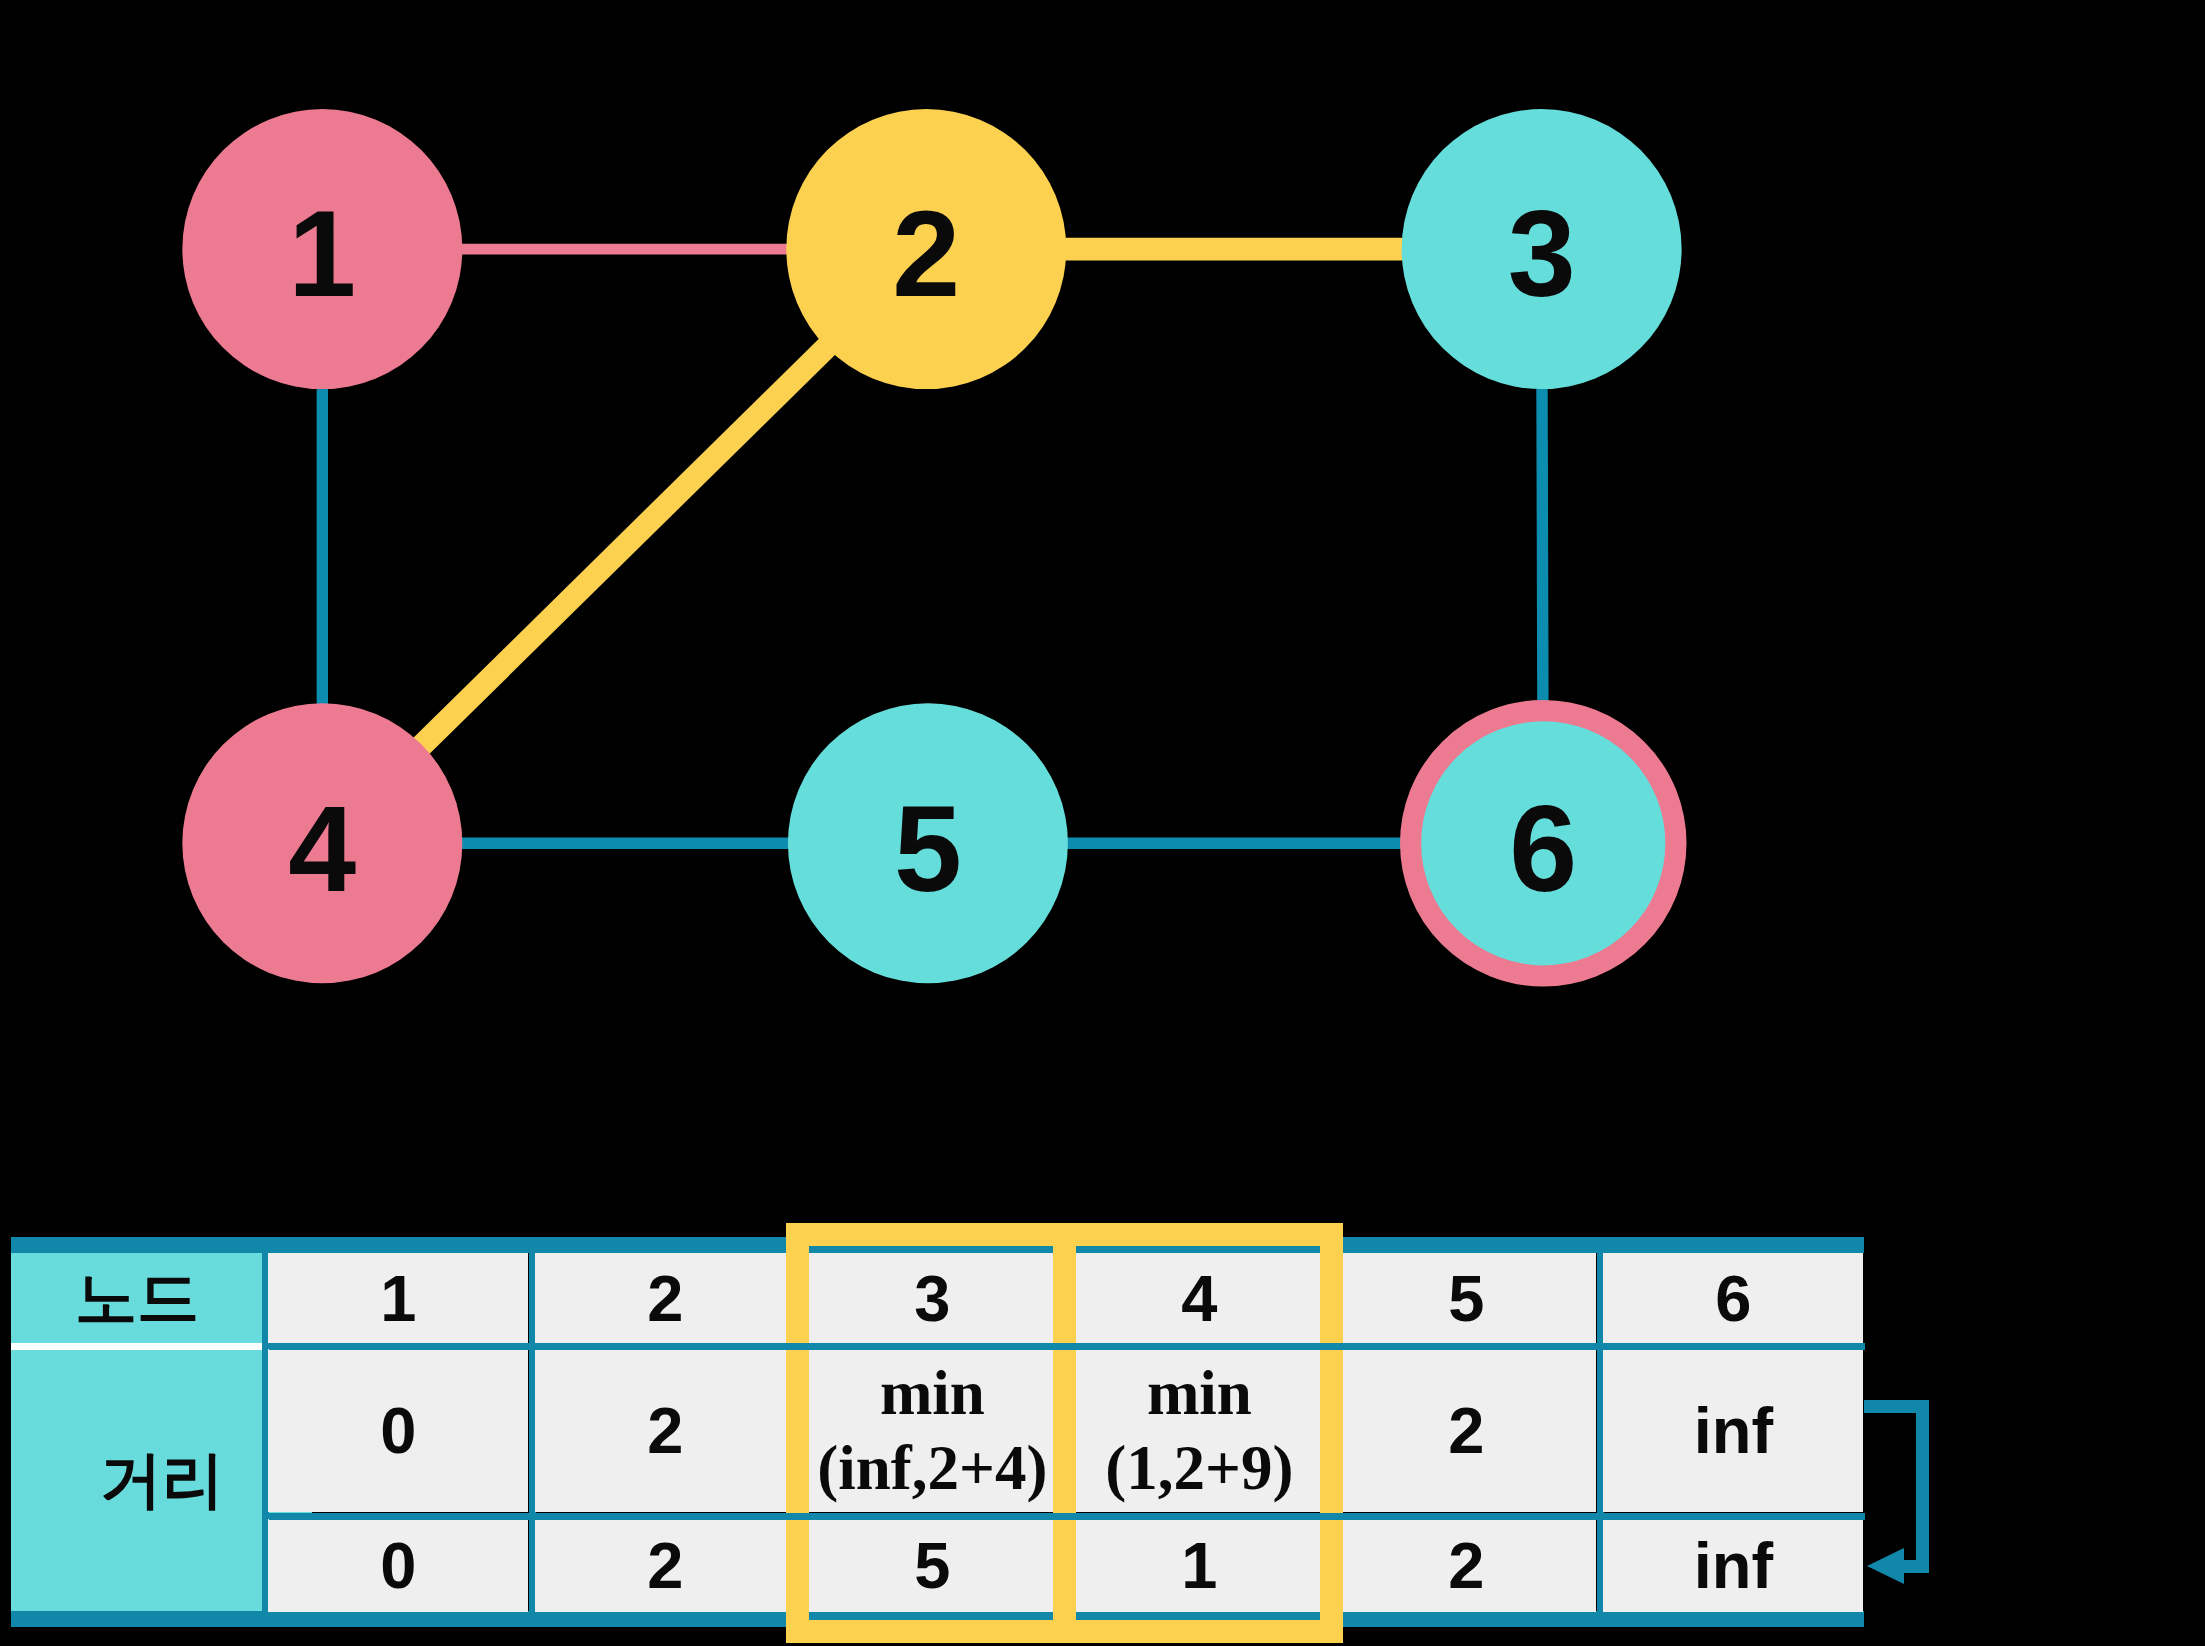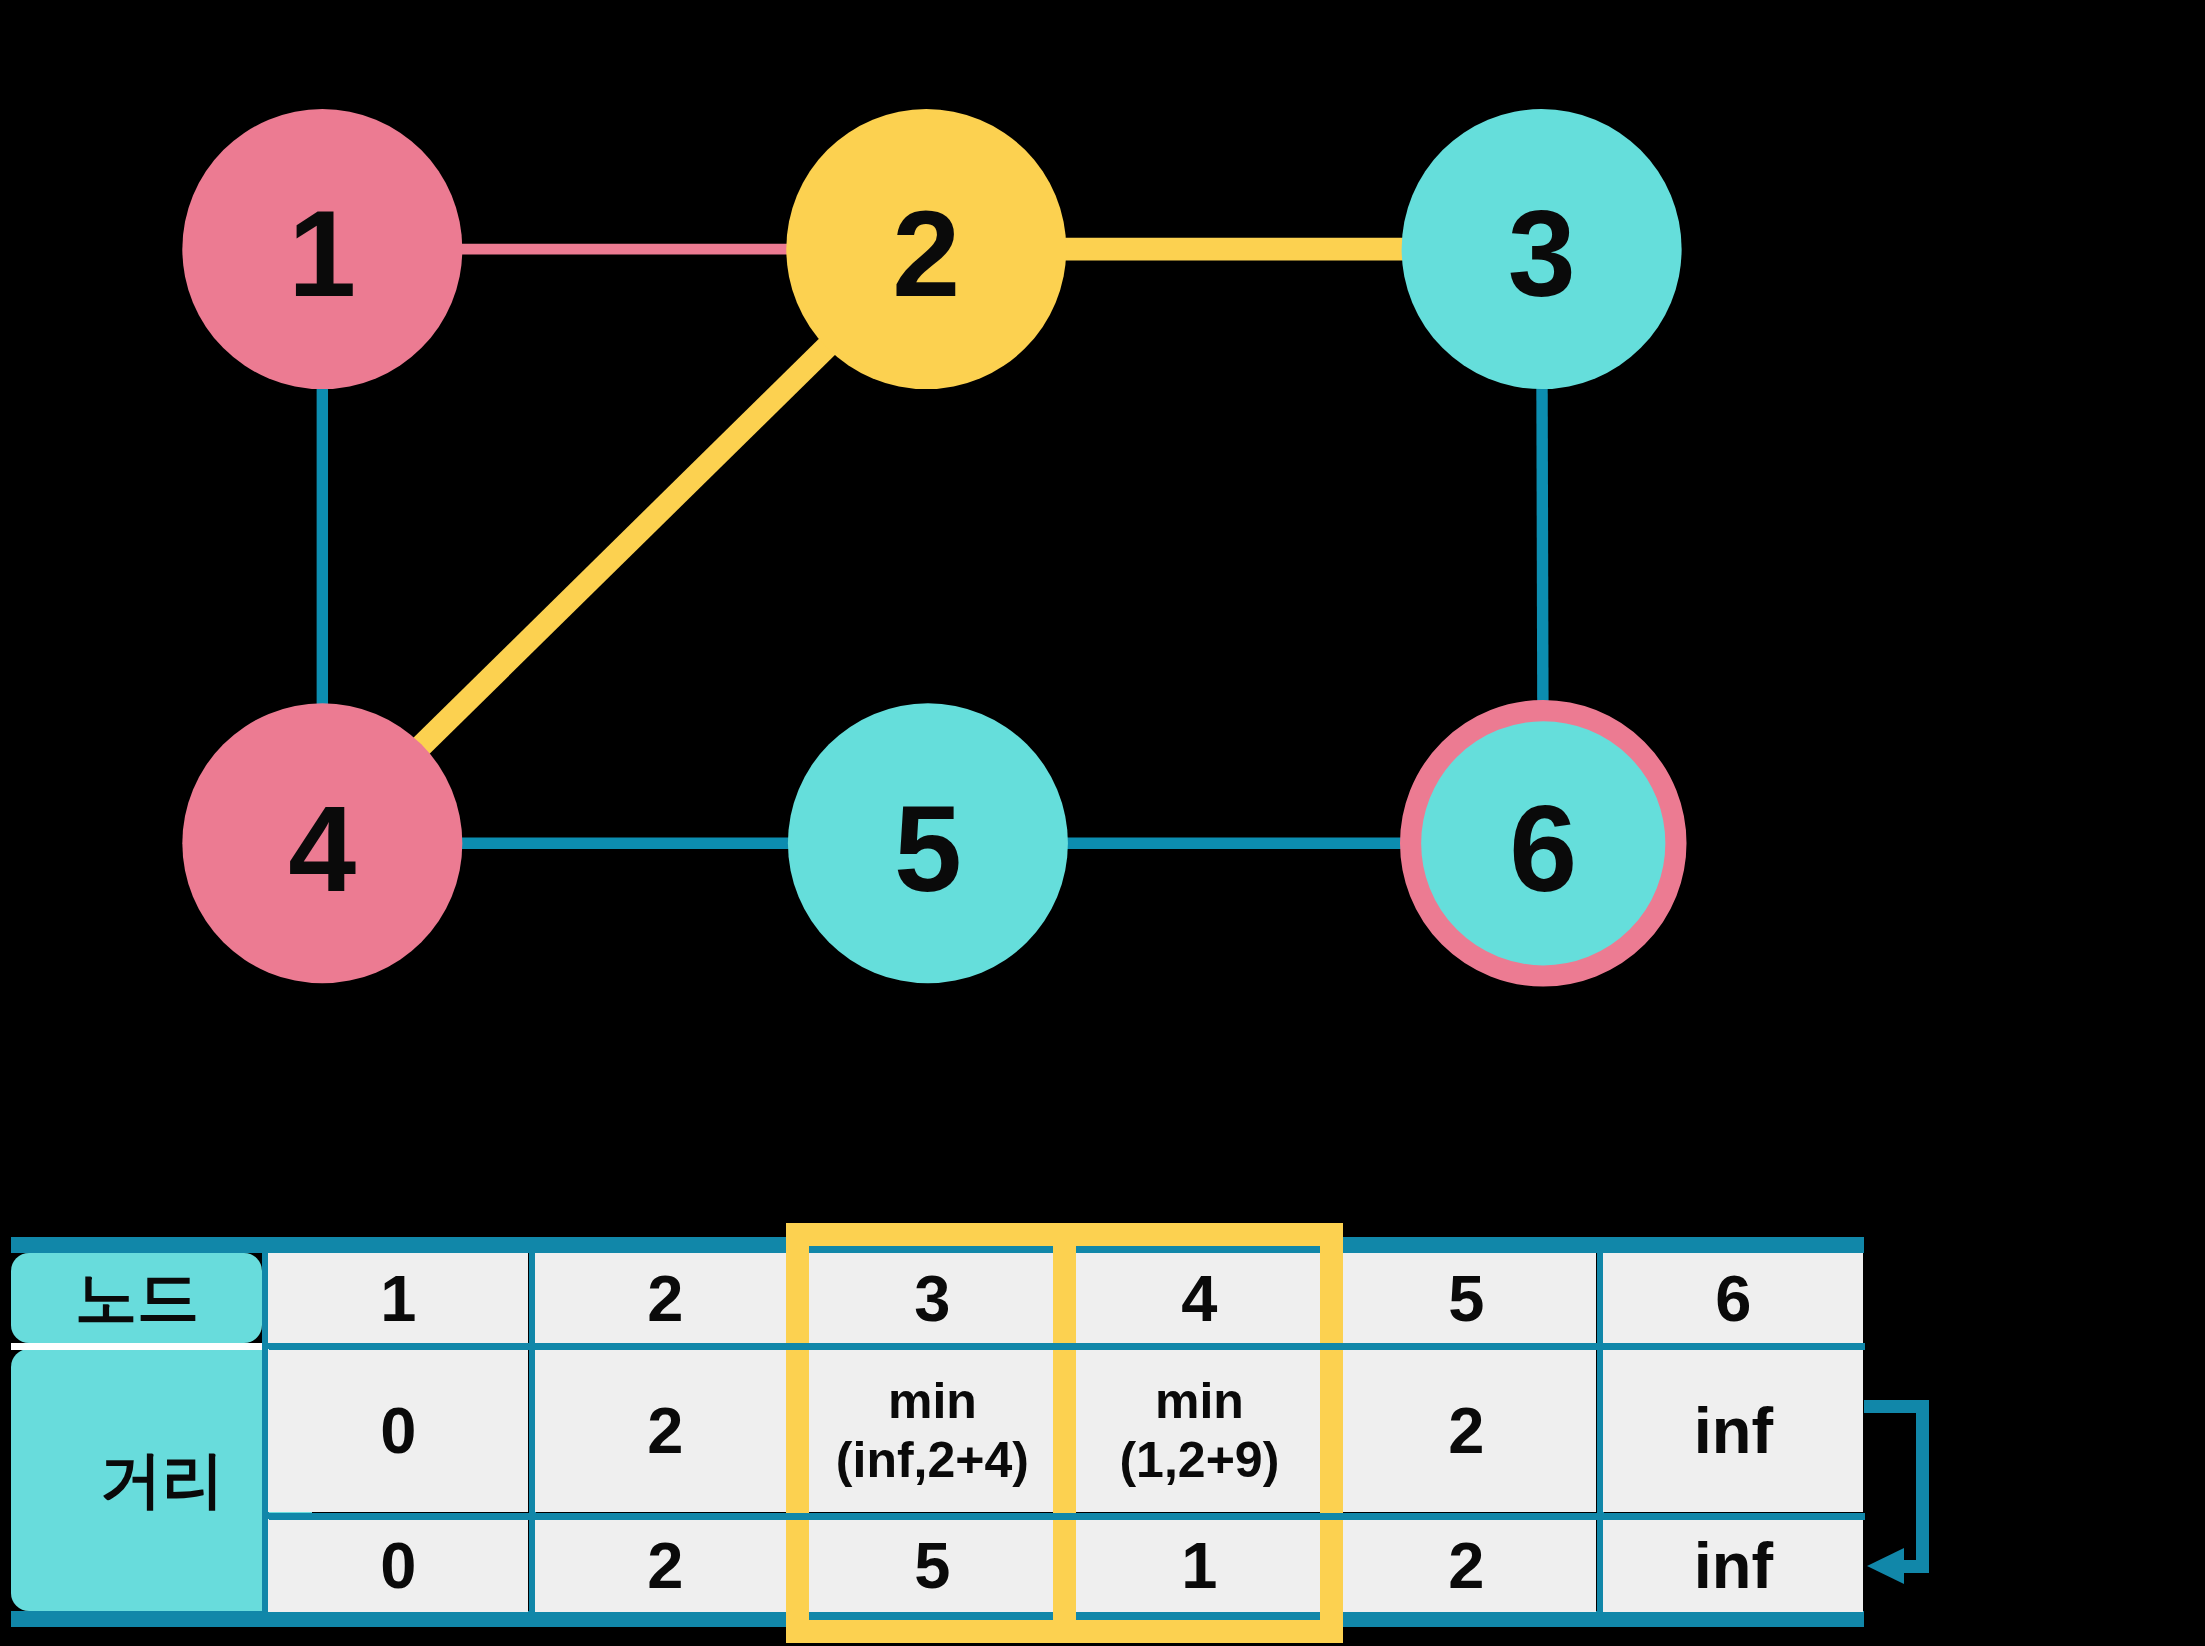--- a/index.html
+++ b/index.html
@@ -3,23 +3,23 @@
 <meta charset="utf-8">
 <style>
   html,body{margin:0;padding:0;background:#000;}
   .stage{position:relative;width:2205px;height:1647px;background:#000;overflow:hidden;
          font-family:"Liberation Sans","DejaVu Sans",sans-serif;font-weight:700;}
   .abs{position:absolute;}
   svg text{font-family:"Liberation Sans","DejaVu Sans",sans-serif;font-weight:700;}
   .cell{position:absolute;background:#efefef;display:flex;flex-direction:column;
         align-items:center;justify-content:center;color:#0a0a0a;z-index:1;text-align:center;}
   .hcell{position:absolute;background:#68dcdc;display:flex;align-items:center;justify-content:center;
-         color:#0a0a0a;z-index:1;font-size:62px;border-radius:18px;}
+         color:#0a0a0a;z-index:1;font-size:62px;}
   .f-big{font-size:65px;line-height:1.1;}
-  .f-min{font-size:50px;line-height:1.18;}
+  .f-min{font-size:63px;line-height:1.18;font-family:Liberation Serif, serif;}
   .sep{position:absolute;background:#1187a9;z-index:1;}
   .bar{position:absolute;background:#1187a9;z-index:1;}
   .hline{position:absolute;background:#1187a9;z-index:4;}
   .wgap{position:absolute;background:#ffffff;z-index:4;}
   .hl{position:absolute;border:23px solid #fcd150;z-index:3;background:transparent;}
   .arrow-part{position:absolute;background:#1187a9;z-index:2;}
   .arrow-head{position:absolute;width:0;height:0;z-index:2;
               border-top:18px solid transparent;border-bottom:18px solid transparent;
               border-right:37px solid #1187a9;}
 </style>

